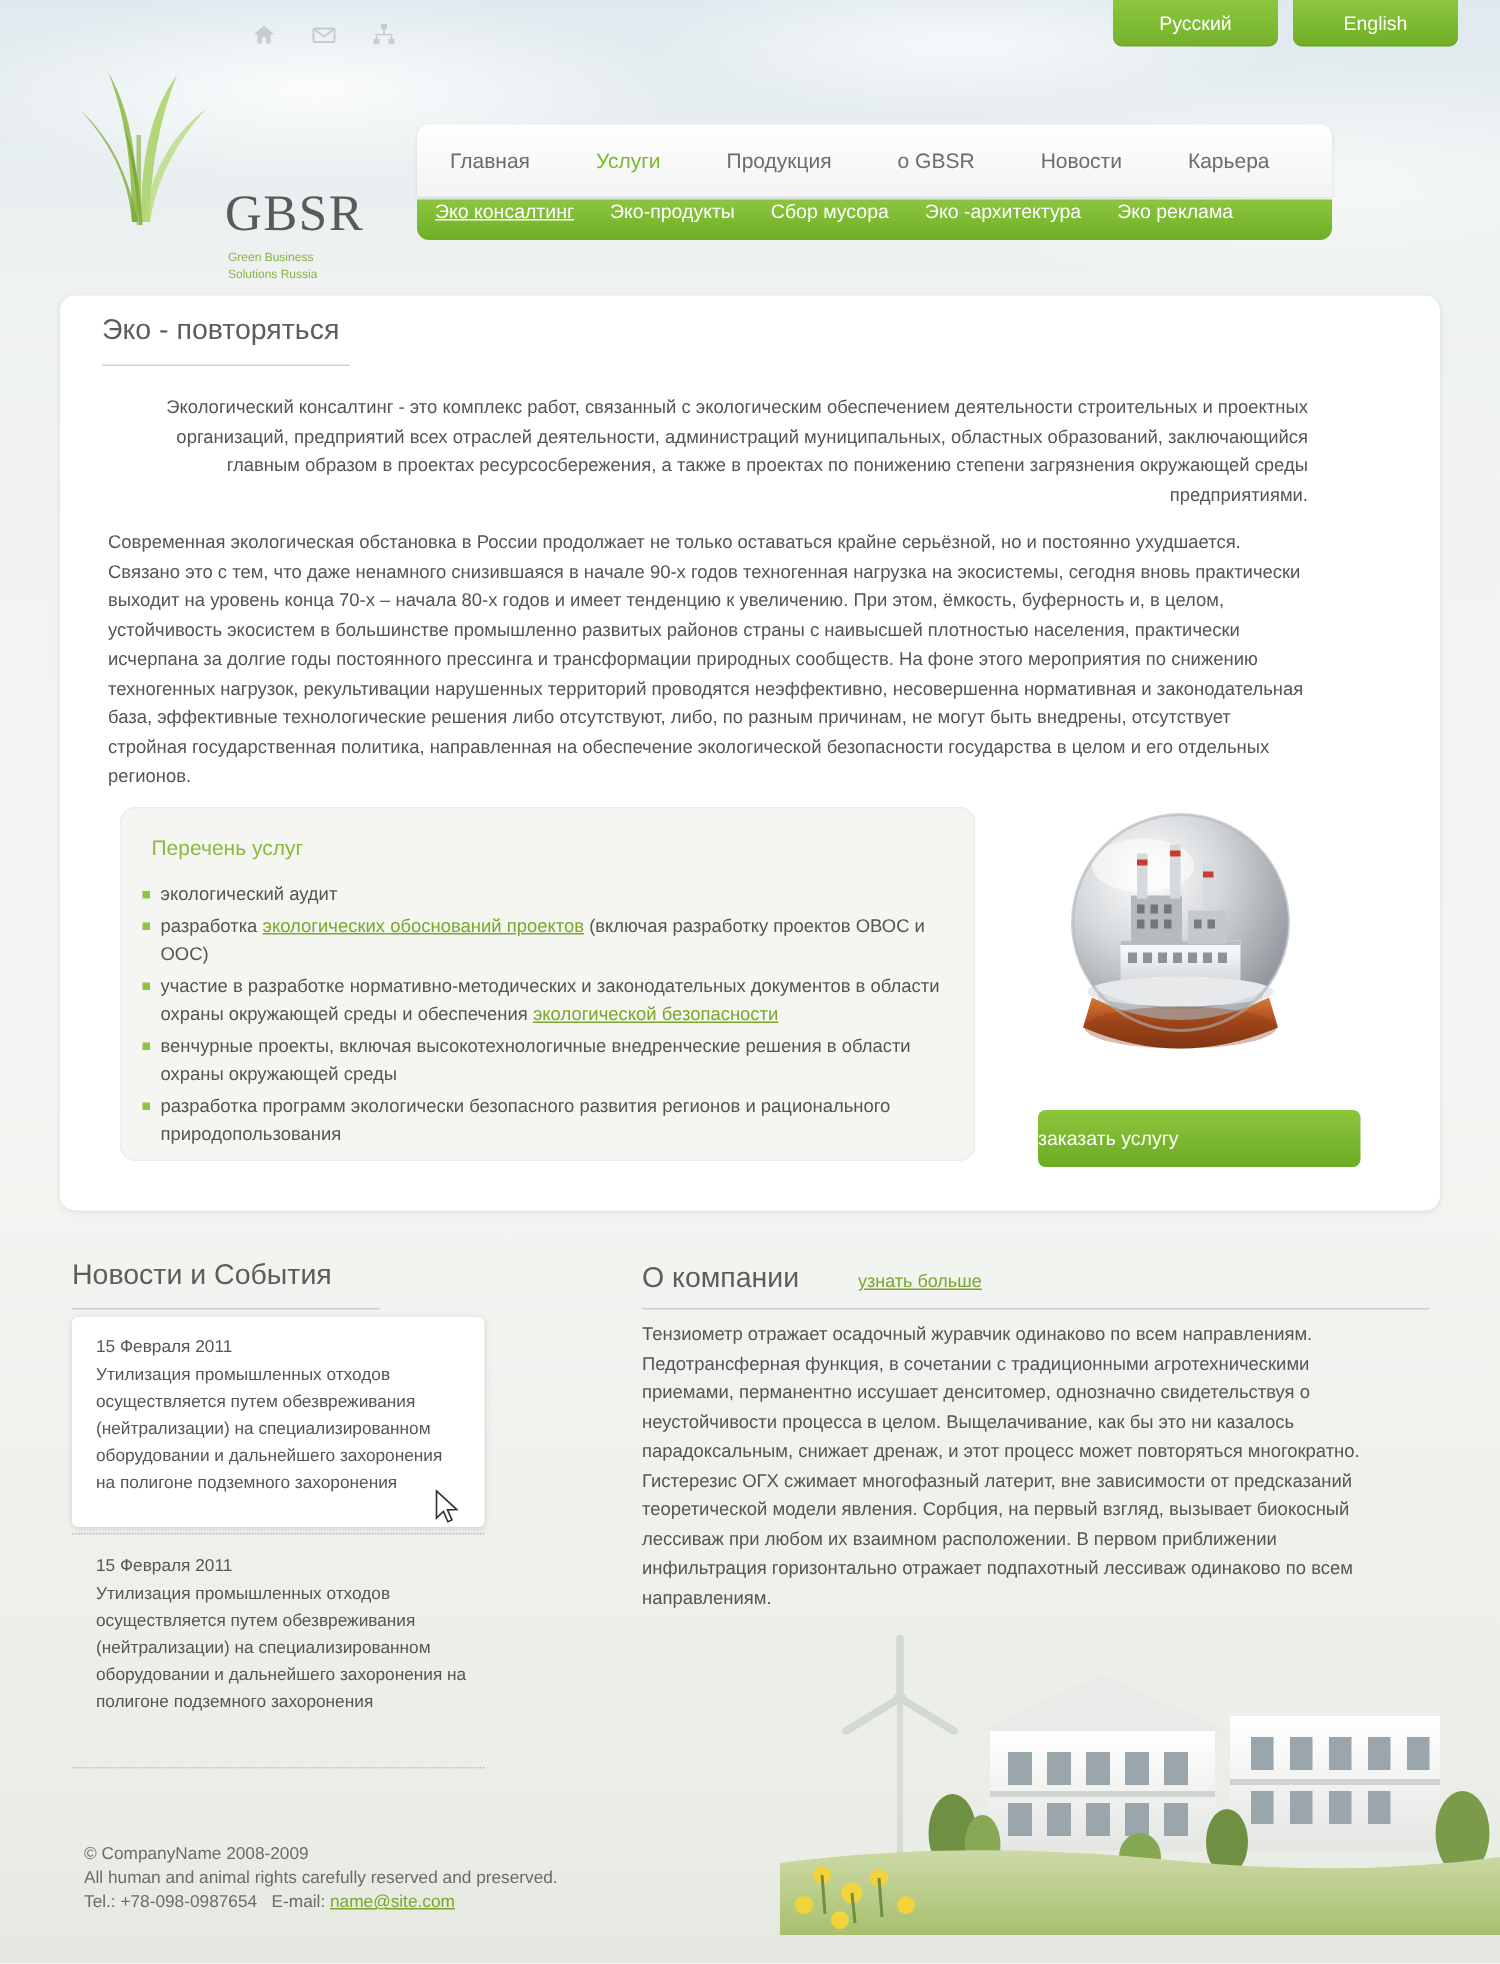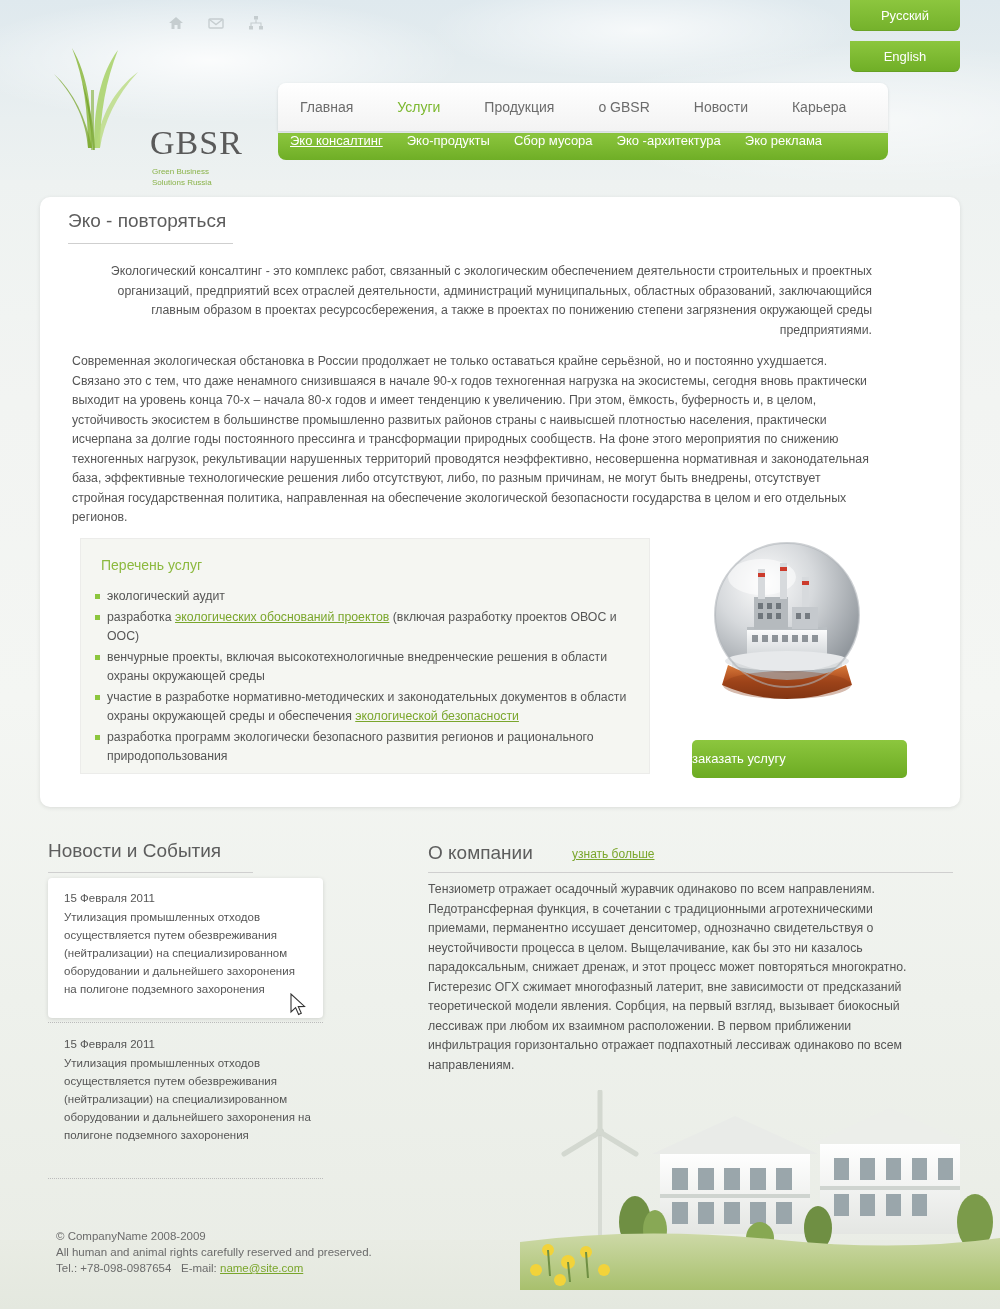--- a/index.html
+++ b/index.html
@@ -15,21 +15,21 @@
     background:
       radial-gradient(ellipse 360px 90px at 210px 60px, rgba(255,255,255,.85), rgba(255,255,255,0) 70%),
       radial-gradient(ellipse 300px 70px at 640px 30px, rgba(255,255,255,.7), rgba(255,255,255,0) 70%),
       radial-gradient(ellipse 420px 110px at 880px 120px, rgba(255,255,255,.6), rgba(255,255,255,0) 70%),
       linear-gradient(to bottom, #dfe9ee 0%, #e9eff0 60%, #eef2f1 100%);
     z-index:0; }
   .sky2 { position:absolute; left:0; top:180px; width:1000px; height:140px;
     background:linear-gradient(to bottom, #eef2f1, #f1f4f2); z-index:0; }
 
   
-  .lang-wrap { position:absolute; right:40px; top:0; display:flex; gap:10px; z-index:40;flex-direction:column; }
+  .lang-wrap { position:absolute; right:28px; top:0; display:flex; gap:10px; z-index:40; }
   .lang-btn {
     width:110px; height:31px; line-height:31px; text-align:center; color:#fff; font-size:13px;
     border-radius:0 0 6px 6px; cursor:pointer;
     background:linear-gradient(to bottom, #8cc63e 0%, #74b12b 100%);
     box-shadow:inset 0 -1px 0 rgba(0,0,0,.08);
   }
   .lang-btn.en { background:linear-gradient(to bottom, #8cc63e 0%, #6fae26 100%); }
 
   
   .mini-icons { position:absolute; left:168px; top:15px; display:flex; gap:24px; z-index:30; }
@@ -64,21 +64,21 @@
     background:#fff; border-radius:10px; box-shadow:0 1px 4px rgba(0,0,0,.10); z-index:20;
   }
   .h-rule { position:absolute; left:68px; top:243px; width:165px; height:1px; background:#cfcfcf; z-index:21; }
   .para { position:absolute; left:72px; width:800px; font-size:12.3px; line-height:19.5px; color:#555; }
   .p1 { top:262px;text-align:right; }
   .p2 { top:352px; }
 
   
   .svc {
     position:absolute; left:80px; top:538px; width:570px; height:236px;
-    background:#f5f6f2; border:1px solid #ececea; border-radius:0; z-index:21;
+    background:#f5f6f2; border:1px solid #ececea; border-radius:10px; z-index:21;
   }
   .svc h2 { margin:0; padding:18px 0 0 20px; font-size:14px; font-weight:normal; color:#8cb93e; }
   .svc ul { margin:14px 0 0 0; padding:0 16px 0 26px; list-style:none; }
   .svc li { position:relative; font-size:12.3px; line-height:19px; color:#555; margin-bottom:2px; }
   .svc li:before { content:""; position:absolute; left:-12px; top:7px; width:5px; height:5px; background:#8cc63e; }
   .svc a { color:#7aa62c; text-decoration:underline; }
 
   
   .globe { position:absolute; left:692px; top:535px; width:190px; height:190px; z-index:22; }
   .order-btn {
@@ -189,22 +189,22 @@
 <div class="h-rule"></div>
 
 <div class="para p1" style="z-index:21;">Экологический консалтинг - это комплекс работ, связанный с экологическим обеспечением деятельности строительных и проектных организаций, предприятий всех отраслей деятельности, администраций муниципальных, областных образований, заключающийся главным образом в проектах ресурсосбережения, а также в проектах по понижению степени загрязнения окружающей среды предприятиями.</div>
 <div class="para p2" style="z-index:21;">Современная экологическая обстановка в России продолжает не только оставаться крайне серьёзной, но и постоянно ухудшается. Связано это с тем, что даже ненамного снизившаяся в начале 90-х годов техногенная нагрузка на экосистемы, сегодня вновь практически выходит на уровень конца 70-х – начала 80-х годов и имеет тенденцию к увеличению. При этом, ёмкость, буферность и, в целом, устойчивость экосистем в большинстве промышленно развитых районов страны с наивысшей плотностью населения, практически исчерпана за долгие годы постоянного прессинга и трансформации природных сообществ. На фоне этого мероприятия по снижению техногенных нагрузок, рекультивации нарушенных территорий проводятся неэффективно, несовершенна нормативная и законодательная база, эффективные технологические решения либо отсутствуют, либо, по разным причинам, не могут быть внедрены, отсутствует стройная государственная политика, направленная на обеспечение экологической безопасности государства в целом и его отдельных регионов.</div>
 
 <div class="svc">
   <h2>Перечень услуг</h2>
   <ul>
     <li><span>экологический аудит</span></li>
     <li><span>разработка </span><a href="#">экологических обоснований проектов</a><span> (включая разработку проектов ОВОС и ООС)</span></li>
+    <li><span>участие в разработке нормативно-методических и законодательных документов в области охраны окружающей среды и обеспечения </span><a href="#">экологической безопасности</a></li>
     <li><span>венчурные проекты, включая высокотехнологичные внедренческие решения в области охраны окружающей среды</span></li>
-    <li><span>участие в разработке нормативно-методических и законодательных документов в области охраны окружающей среды и обеспечения </span><a href="#">экологической безопасности</a></li>
     <li><span>разработка программ экологически безопасного развития регионов и рационального природопользования</span></li>
   </ul>
 </div>
 
 <div class="globe">
   <svg width="190" height="190" viewBox="0 0 190 190">
     <defs>
       <radialGradient id="gball" cx="35%" cy="28%" r="75%">
         <stop offset="0%" stop-color="#fdfdfd"></stop>
         <stop offset="45%" stop-color="#d6d9dc"></stop>

